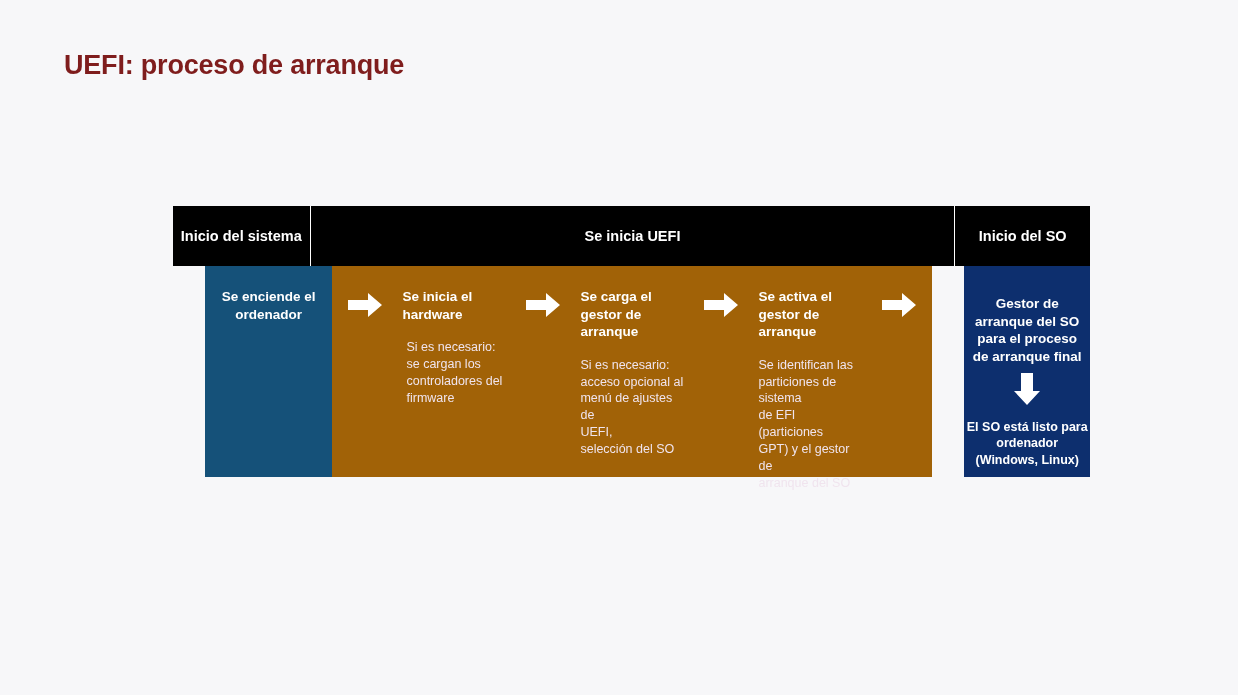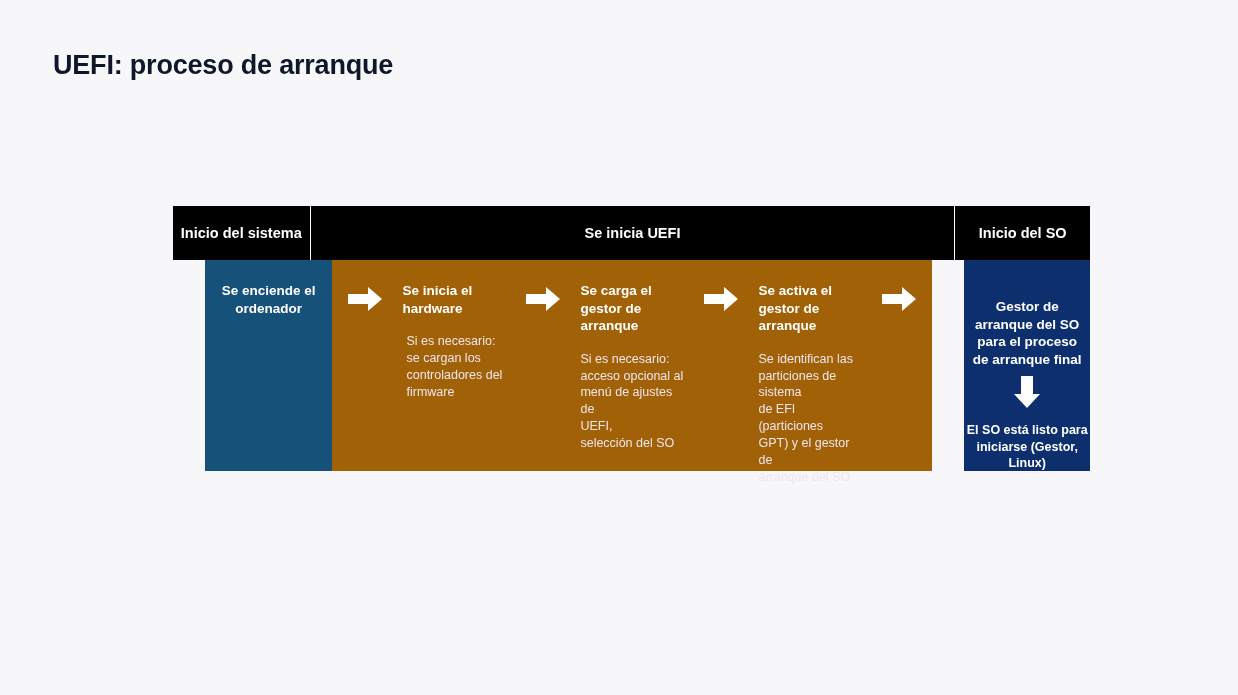--- a/index.html
+++ b/index.html
@@ -11,41 +11,41 @@
   }
   #page {
     position: relative;
     width: 1238px; height: 695px;
     background: #f7f7f9;
   }
 
   
   #page-title {
     position: absolute;
-    left: 53px; top: 50px;
+    left: 64px; top: 50px;
     font-size: 27px;
     font-weight: bold;
-    color: #0f172a;
+    color: #7f1d1d;
     letter-spacing: -0.2px;
     white-space: nowrap;
   }
 
   
   #diagram {
     position: absolute;
     left: 173px; top: 206px;
     width: 917px; height: 265px;
   }
 
   
   #header-band {
     position: relative;
     display: flex;
     width: 100%;
-    height: 54px;
+    height: 60px;
     background: #000000;
   }
   .hdr {
     display: flex;
     align-items: center;
     justify-content: center;
     text-align: center;
     color: #ffffff;
     font-size: 14.5px;
     font-weight: bold;
@@ -131,21 +131,21 @@
     font-weight: normal;
     line-height: 1.35;
     color: #f0e4ee;
   }
   .step .desc .ital { }
 
   
   .col-os {
     width: 135px;
     background: #0d2f6e;
-    justify-content: flex-end;
+    justify-content: center;
     padding-top: 20px;
   }
   .col-os .title {
     font-size: 13.5px;
     font-weight: bold;
     line-height: 1.3;
     padding: 0 6px;
   }
   .col-os .desc {
     margin-top: 10px;
@@ -260,20 +260,20 @@
 
       </div>
 
       <div class="col col-os">
         <div class="title">Gestor de arranque del SO para el proceso de arranque final</div>
         <div class="down-arrow-cell">
           <svg class="arrow-down" width="26" height="32" viewBox="0 0 26 32">
             <polygon points="7,0 19,0 19,18 26,18 13,32 0,18 7,18" fill="#ffffff"></polygon>
           </svg>
         </div>
-        <div class="desc">El SO está listo para iniciarse (Gestor, Linux)</div>
+        <div class="desc">El SO está listo para ordenador (Windows, Linux)</div>
       </div>
 
     </div>
   </div>
 
 
 </div>
 
 </body></html>

